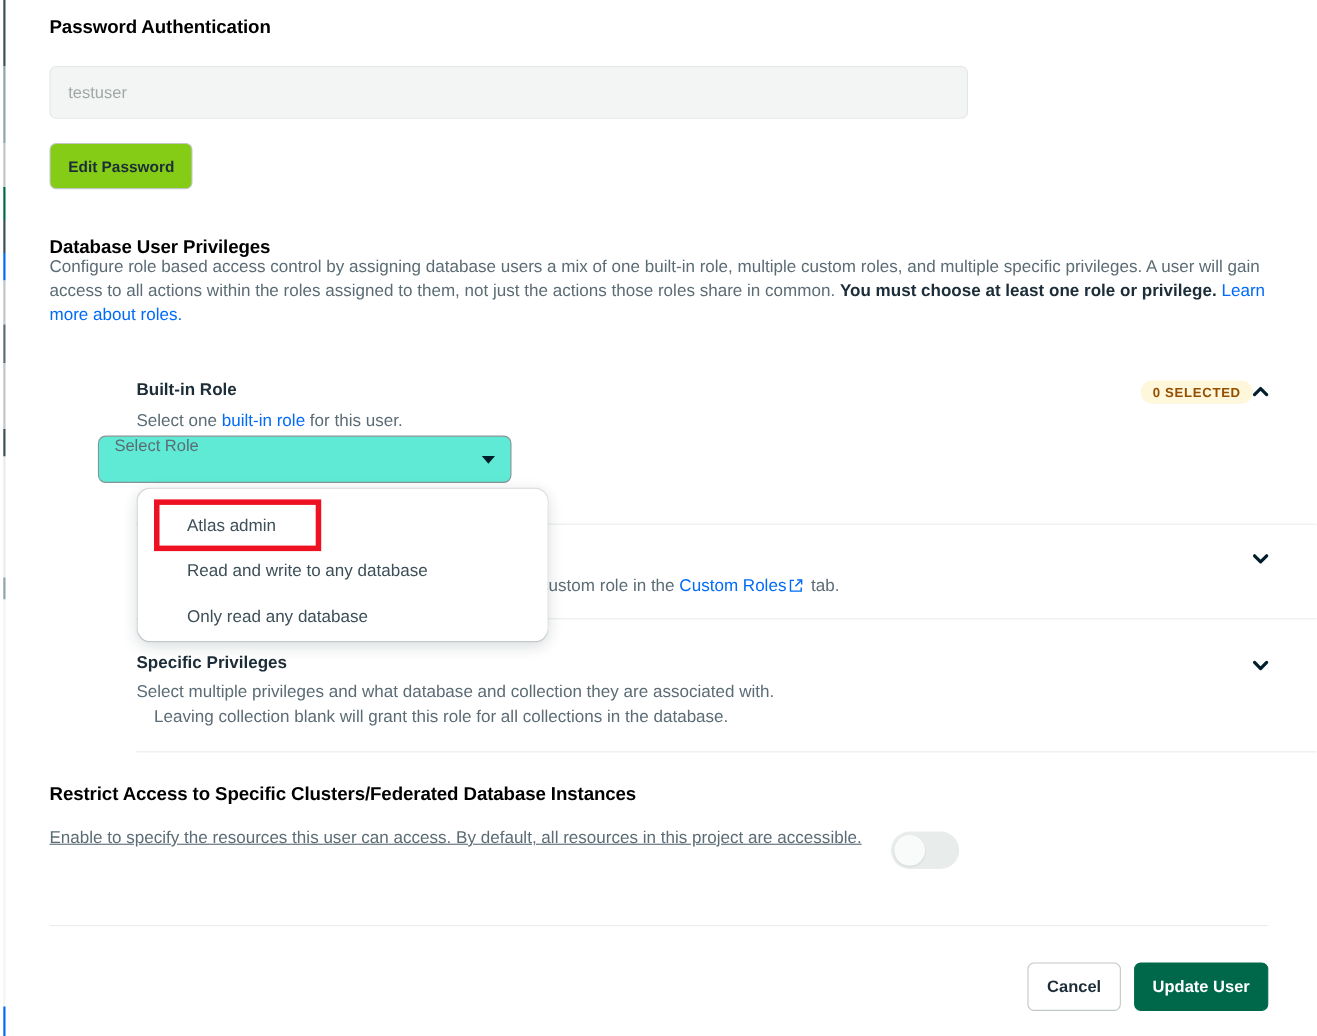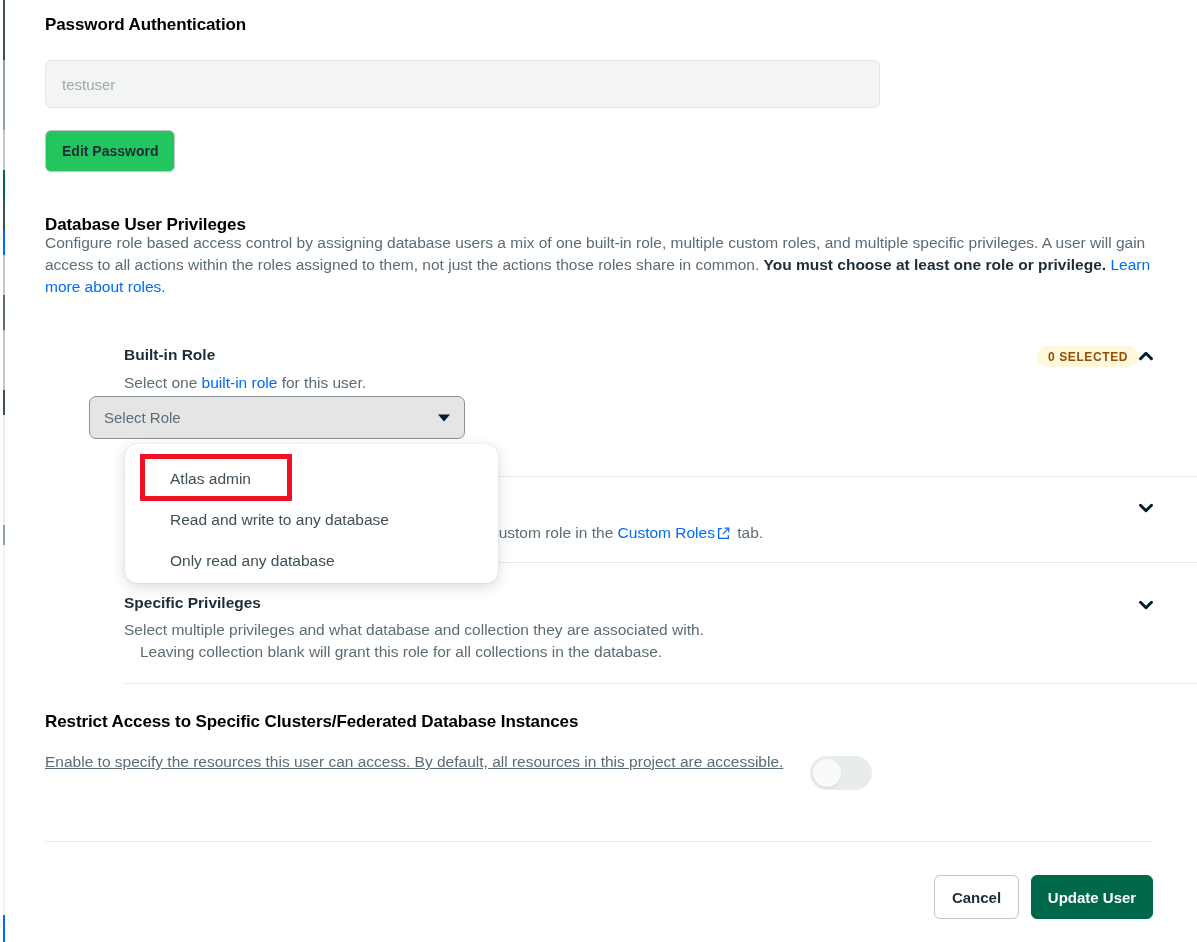--- a/index.html
+++ b/index.html
@@ -51,21 +51,21 @@
     display: flex; align-items: center;
     padding: 0 16px;
     font-size: 15px;
     color: #A0A9A8;
   }
 
   .edit-pw-btn {
     position: absolute; left: 0; top: 130px;
     height: 42px;
     padding: 16px 16px;
-    background: #22c55e;
+    background: #84cc16;
     border: 1px solid #C1C7C6;
     border-radius: 6px;
     font-family: "Liberation Sans", sans-serif;
     font-size: 14px;
     font-weight: bold;
     color: #1C2D38;
     cursor: pointer;
     display: flex; align-items: center;
   }
 
@@ -124,24 +124,24 @@
     cursor: pointer;
     color: #001E2B;
   }
   .chev svg { display: block; }
 
   
   .select-box {
     position: absolute;
     left: 44px; top: 396px;
     width: 376px; height: 43px;
-    background: #e5e5e5;
+    background: #5eead4;
     border: 1px solid #889397;
     border-radius: 7px;
-    display: flex; align-items: center;
+    display: flex; align-items: flex-start;
     padding: 0 14px;
     font-size: 15px;
     color: #5C6C75;
     cursor: pointer;
   }
   .select-caret {
     position: absolute; right: 14px; top: 50%;
     transform: translateY(-50%);
     width: 0; height: 0;
     border-left: 6px solid transparent;

